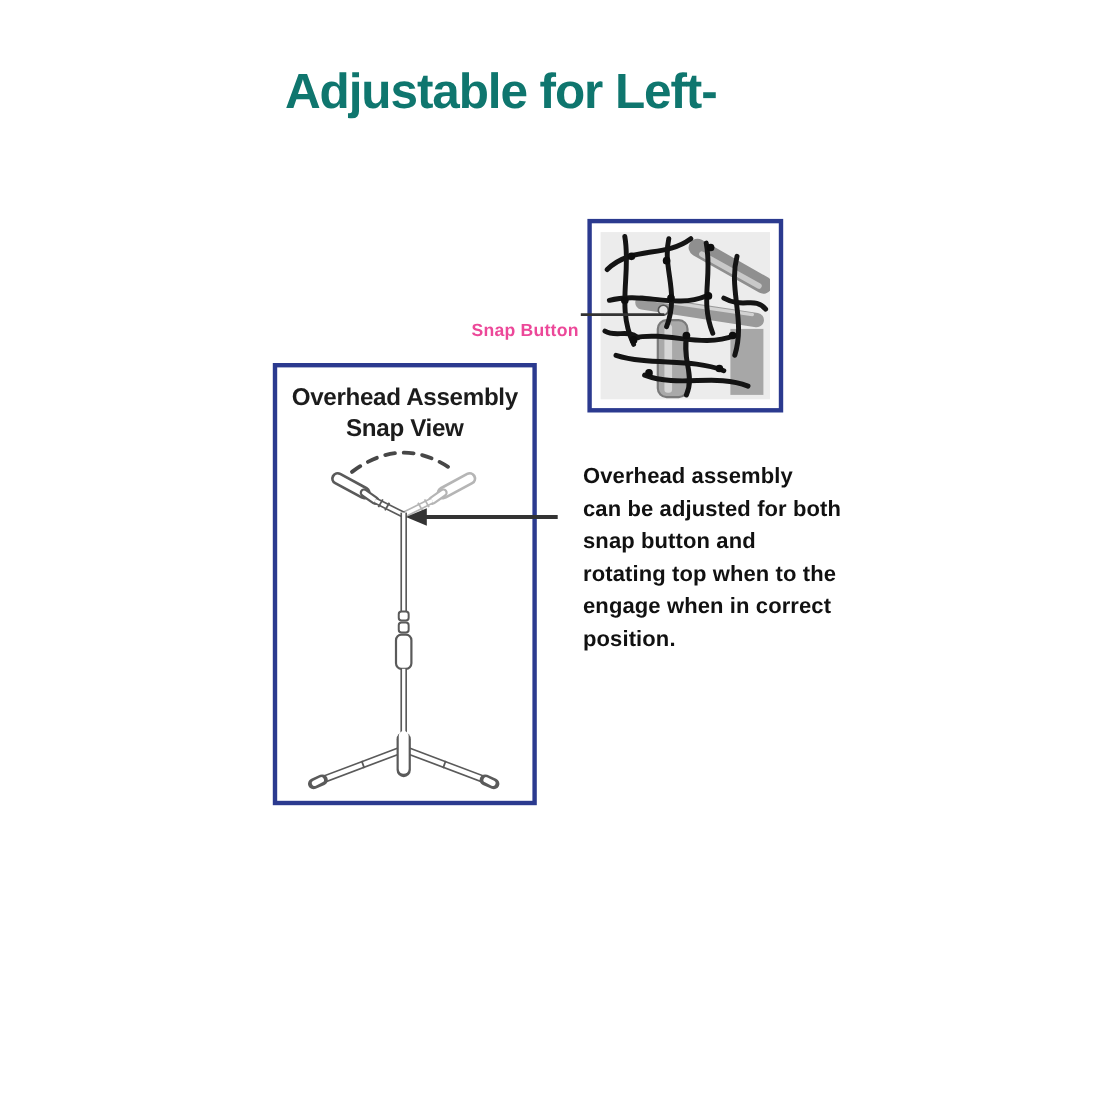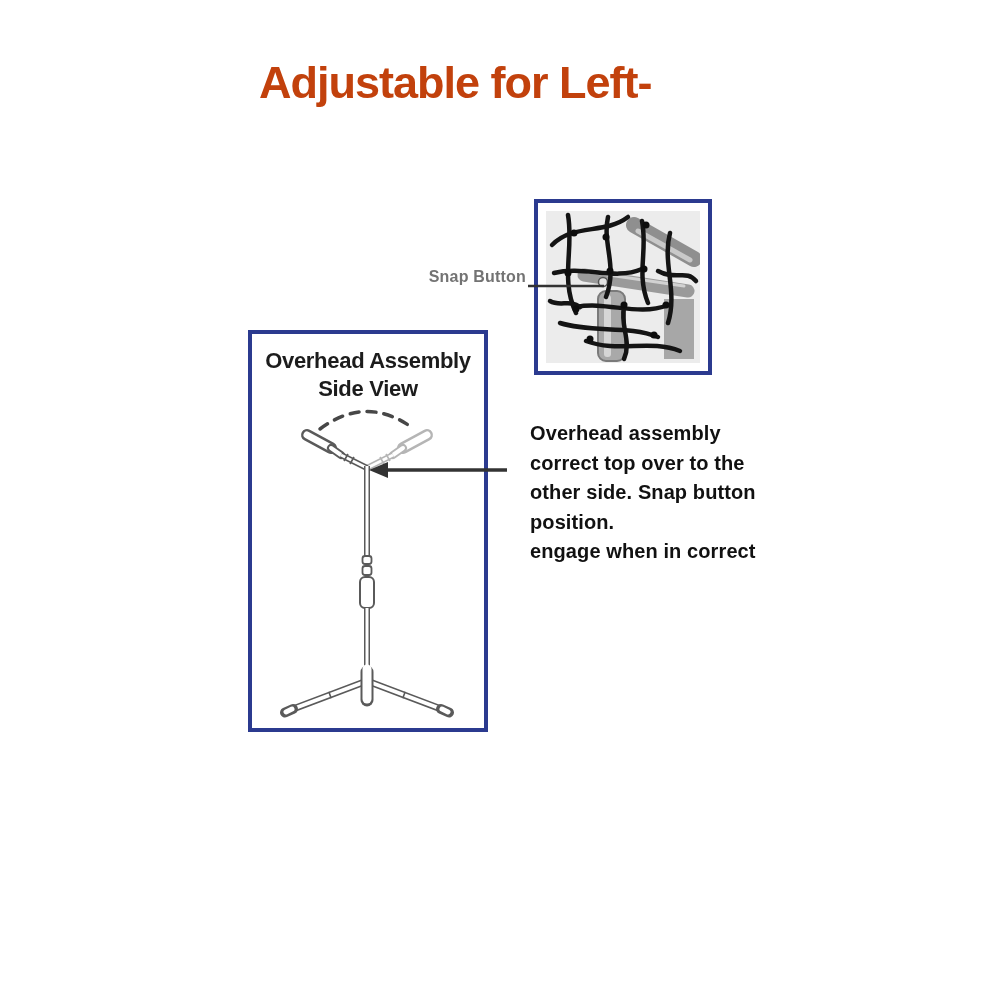--- a/index.html
+++ b/index.html
@@ -15,21 +15,21 @@
     overflow: hidden;
   }
   .heading {
     position: absolute;
     left: 259px;
     top: 50px;
     font-size: 45px;
     line-height: 66px;
     font-weight: bold;
     letter-spacing: -1px;
-    color: #c2410c;
+    color: #0f766e;
     white-space: nowrap;
   }
   .photo-box {
     position: absolute;
     left: 534px;
     top: 199px;
     width: 178px;
     height: 176px;
     box-sizing: border-box;
     border: 4px solid #2b3a8f;
@@ -38,26 +38,26 @@
   }
   .photo-box svg {
     display: block;
     width: 154px;
     height: 152px;
     background: #ececec;
   }
   .snap-label {
     position: absolute;
     left: 398px;
-    top: 268px;
+    top: 292px;
     width: 128px;
     text-align: right;
     font-size: 16px;
     font-weight: bold;
-    color: #737373;
+    color: #ec4899;
     letter-spacing: 0.2px;
   }
   .diagram-box {
     position: absolute;
     left: 248px;
     top: 330px;
     width: 240px;
     height: 402px;
     box-sizing: border-box;
     border: 4px solid #2b3a8f;
@@ -140,30 +140,31 @@
       <circle cx="108" cy="124" r="3.5"></circle>
     </g>
   </svg>
 </div>
 
 <div class="snap-label">Snap Button</div>
 
 <div class="diagram-box">
   <div class="diagram-title">
     <div>Overhead Assembly</div>
-    <div>Side View</div>
+    <div>Snap View</div>
   </div>
 </div>
 
 <div class="description">
   <div>Overhead assembly</div>
-  <div>correct top over to the</div>
-  <div>other side. Snap button</div>
+  <div>can be adjusted for both</div>
+  <div>snap button and</div>
+  <div>rotating top when to the</div>
+  <div>engage when in correct</div>
   <div>position.</div>
-  <div>engage when in correct</div>
 </div>
 
 <svg class="overlay" viewBox="0 0 1000 1000">
 
   <line x1="528" y1="286" x2="604" y2="286" stroke="#333" stroke-width="2.5"></line>
 
   <path d="M320,429 Q367,394 414,429" fill="none" stroke="#474747" stroke-width="3.5" stroke-dasharray="9,8" stroke-linecap="round"></path>
 
   <g>
     <line x1="427" y1="435" x2="403" y2="448" stroke="#b5b5b5" stroke-width="12" stroke-linecap="round"></line>

